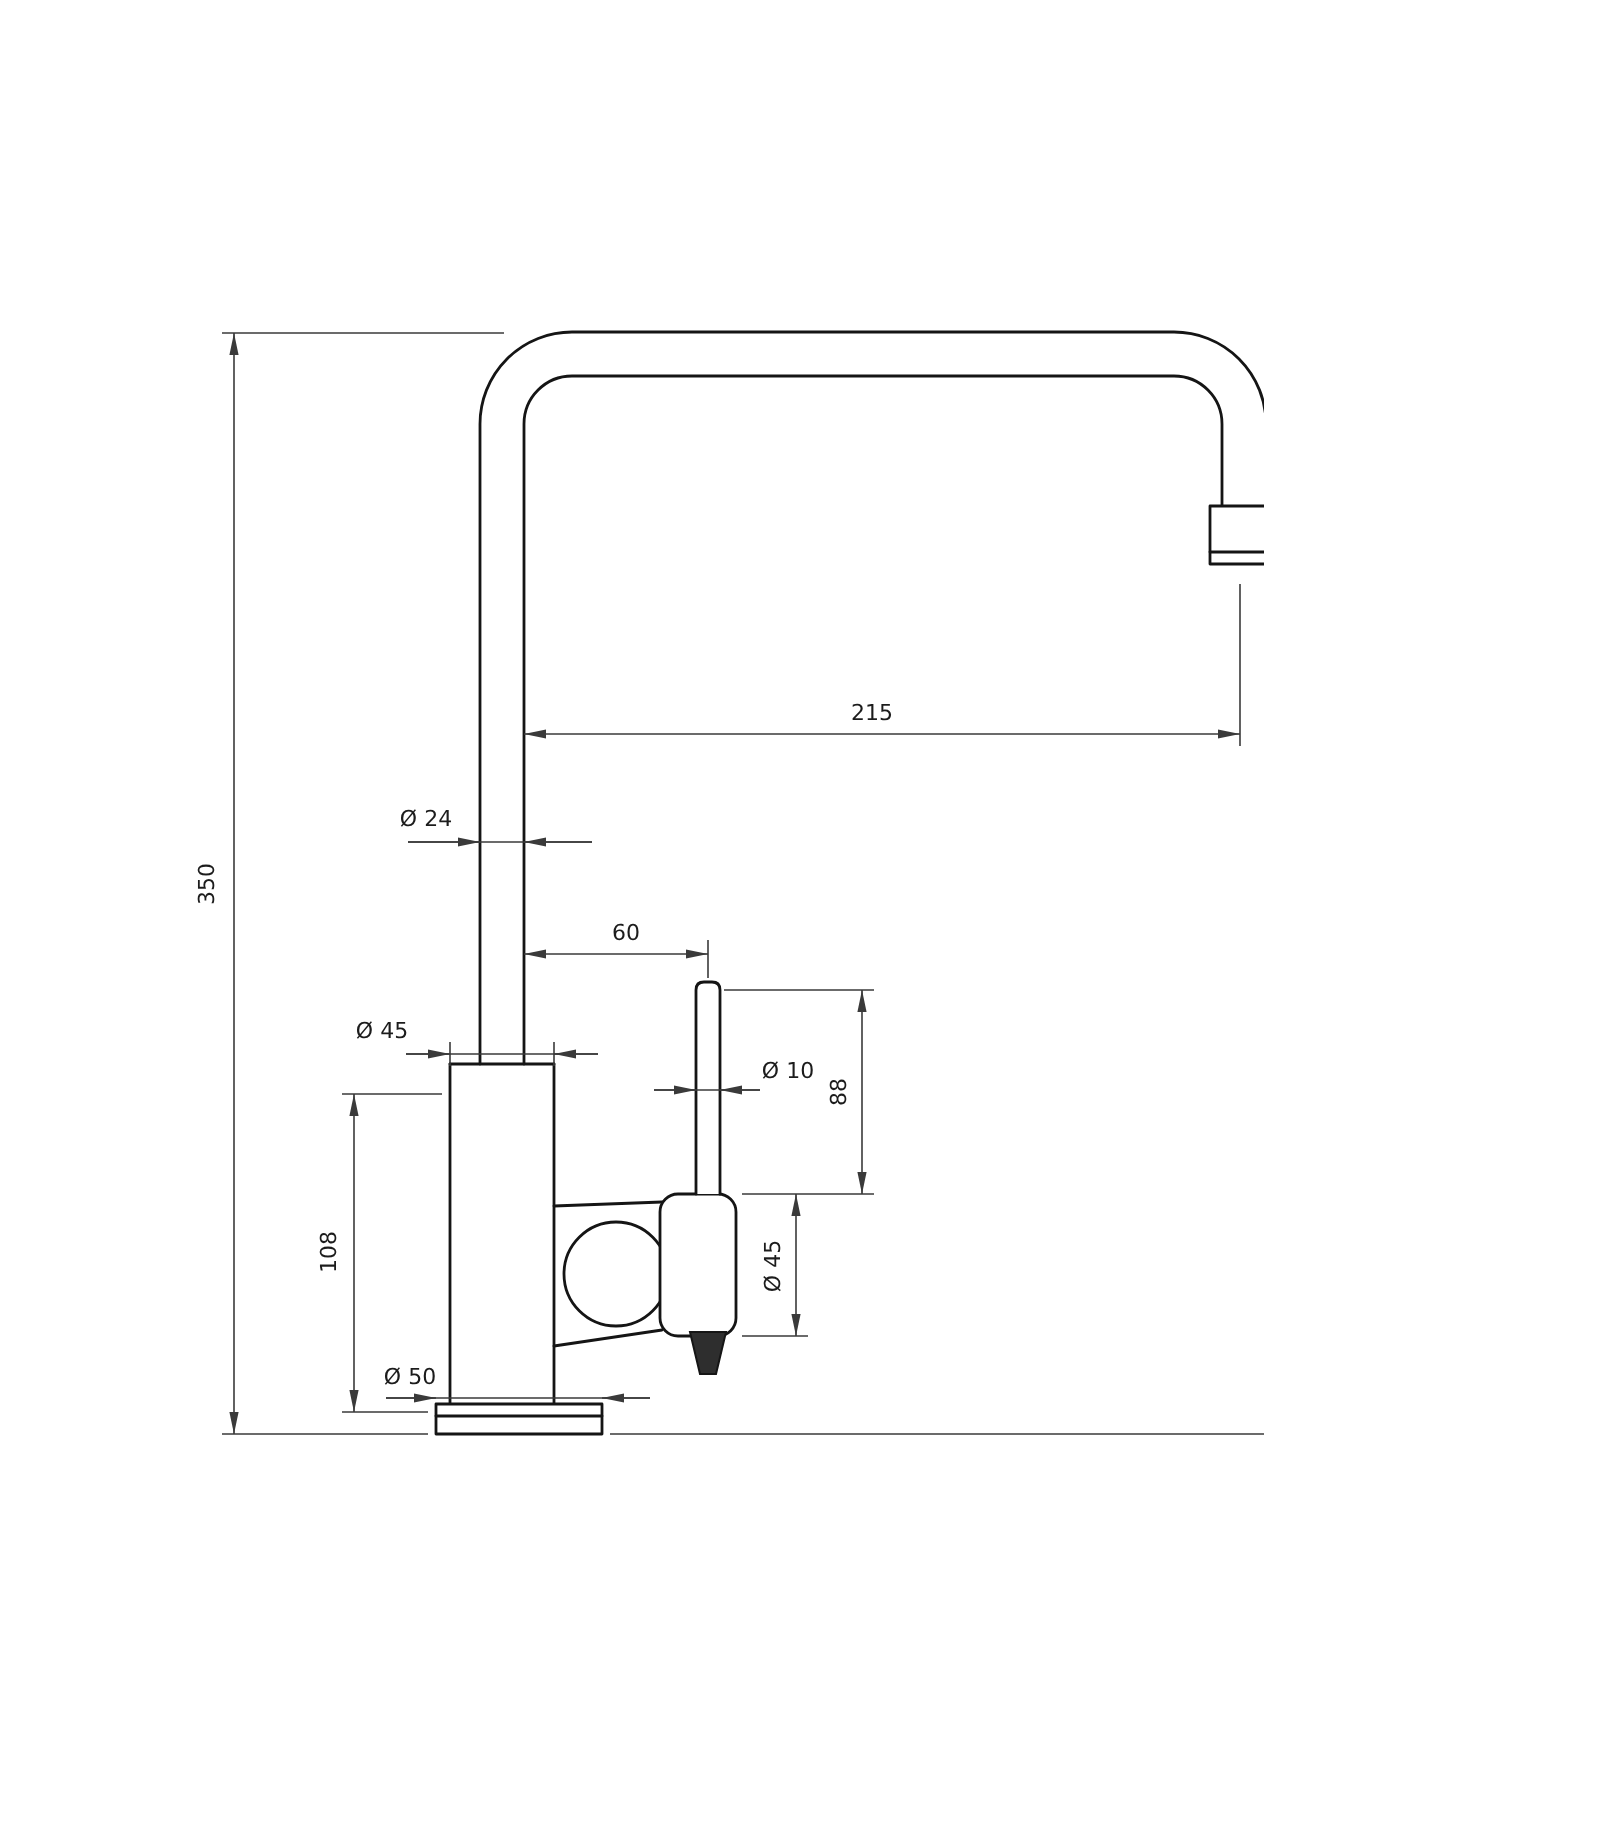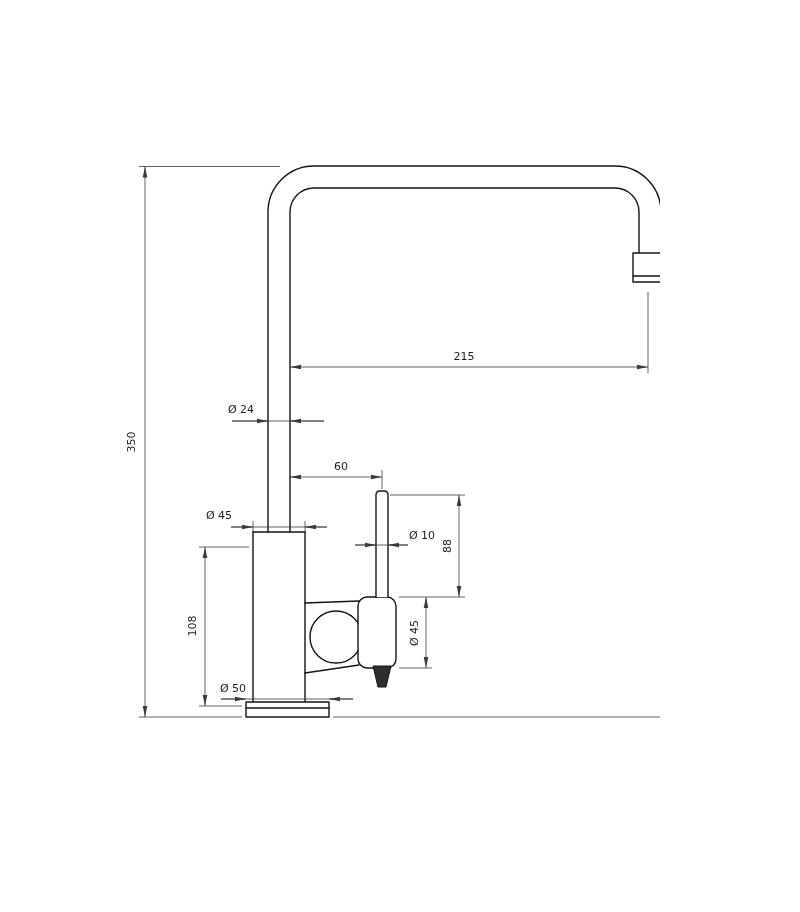--- a/index.html
+++ b/index.html
@@ -1,16 +1,16 @@
 <!DOCTYPE html>
 <html style="--line: #151515; --dim: #3a3a3a; --bg: #ffffff;"><head>
 <meta charset="utf-8">
 <style>
   html,body{margin:0;padding:0;background:#ffffff;}
-  .stage{width:632px;height:912px;position:relative;background:var(--bg,#ffffff);overflow:hidden;padding-left:28px;}
+  .stage{width:632px;height:912px;position:relative;background:var(--bg,#ffffff);overflow:hidden;}
   svg{display:block;}
   .outline{stroke:var(--line,#151515);stroke-width:1.4;fill:none;stroke-linecap:round;stroke-linejoin:round;}
   .fillwhite{fill:#ffffff;}
   .dim{stroke:var(--dim,#3a3a3a);stroke-width:0.8;fill:none;}
   .lbl{font-family:"DejaVu Sans","Liberation Sans",sans-serif;font-size:11px;fill:#1c1c1c;}
   .nub{fill:#2e2e2e;stroke:#151515;stroke-width:1;}
 </style>
 </head>
 <body>
 

